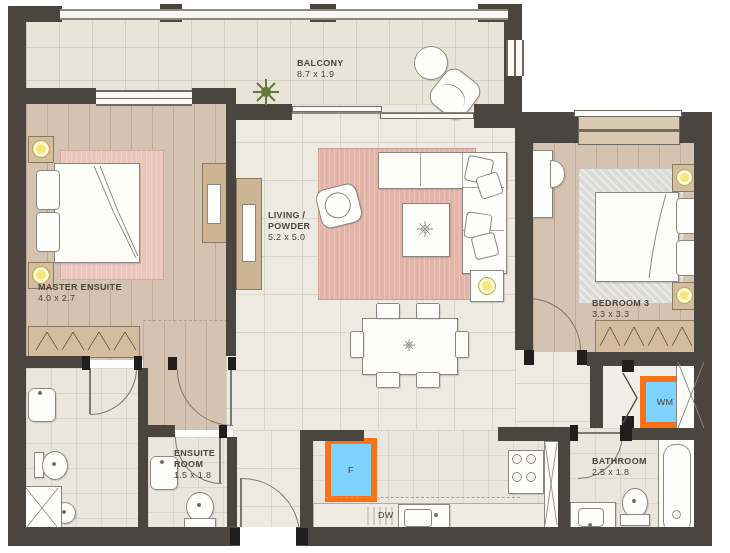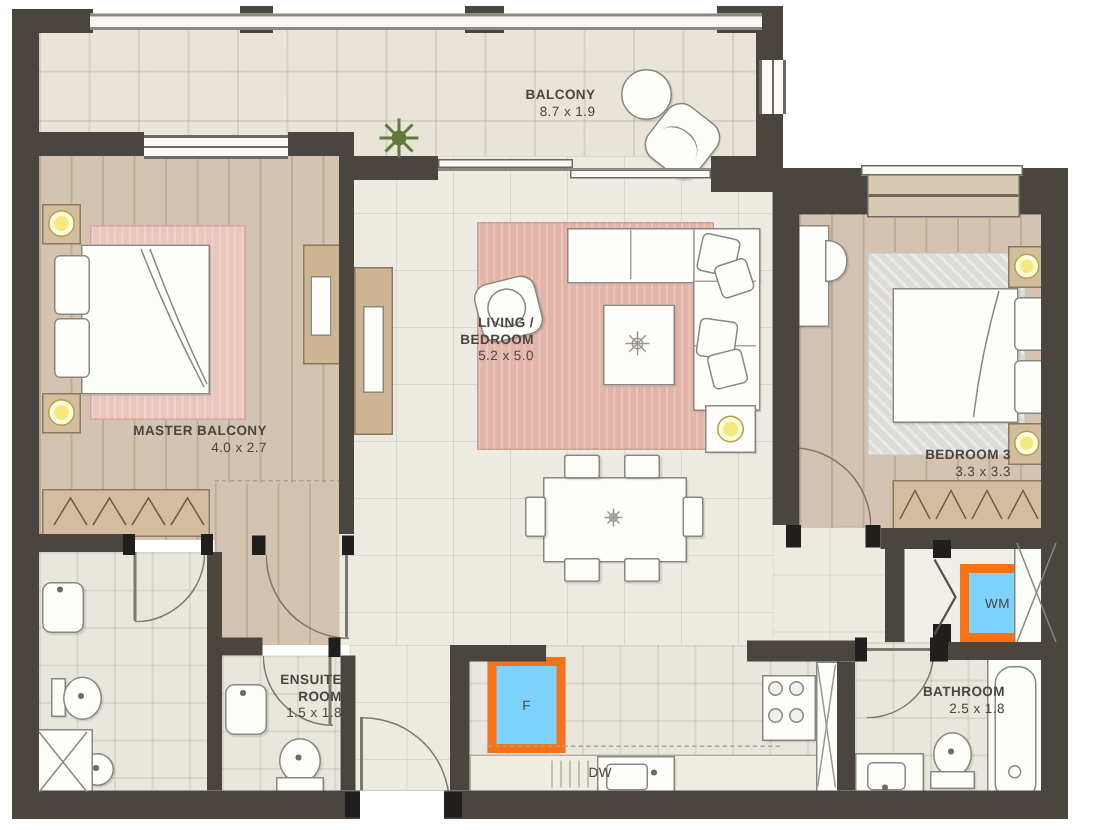--- a/index.html
+++ b/index.html
@@ -52,21 +52,21 @@
     background-image:linear-gradient(transparent 46%,#6e6a62 46%,#6e6a62 54%,transparent 54%);}
   .railing{position:absolute;background:#f7f6f2;border-top:2px solid #8c8981;border-bottom:2px solid #8c8981;z-index:22;}
   .arc{position:absolute;z-index:15;}
   .leaf{position:absolute;background:#7c786f;z-index:15;}
   .dashline{position:absolute;border-top:1px dashed #a9a499;z-index:8;}
   .appliance{position:absolute;background:#7dd3fc;border:6px solid #f97316;z-index:5;
     display:flex;align-items:center;justify-content:center;
     font:500 9px "Liberation Sans",sans-serif;color:#4a453f;letter-spacing:.3px;}
   .counter{position:absolute;background:#efece3;border:1px solid #b2ada0;z-index:4;}
   .lbl{position:absolute;font:600 9px/11px "Liberation Sans",sans-serif;color:#4a453f;
-    text-align:right;letter-spacing:.3px;z-index:40;}
+    text-align:left;letter-spacing:.3px;z-index:40;}
   .lbl .dims{font-weight:500;}
   #decor{position:absolute;left:0;top:0;z-index:30;pointer-events:none;}
 </style>
 </head>
 <body>
 
 <div id="plan">
 
   <div class="floor-balcony" style="left:26px;top:14px;width:482px;height:90px;"></div>
   <div class="floor-wood" style="left:26px;top:104px;width:200px;height:256px;"></div>
@@ -315,26 +315,26 @@
       <path d="M100 166 Q118 214 138 256"></path>
       <path d="M666 194 Q654 236 649 278"></path>
     </g>
   </svg>
 
   <div class="lbl" style="left:297px;top:58px;width:100px;">
     <div>BALCONY</div>
     <div class="dims">8.7 x 1.9</div>
   </div>
   <div class="lbl" style="left:38px;top:282px;width:140px;">
-    <div>MASTER BALCONY</div>
+    <div>MASTER ENSUITE</div>
     <div class="dims">4.0 x 2.7</div>
   </div>
   <div class="lbl" style="left:268px;top:210px;width:88px;">
     <div>LIVING /</div>
-    <div>BEDROOM</div>
+    <div>POWDER</div>
     <div class="dims">5.2 x 5.0</div>
   </div>
   <div class="lbl" style="left:592px;top:298px;width:82px;">
     <div>BEDROOM 3</div>
     <div class="dims">3.3 x 3.3</div>
   </div>
   <div class="lbl" style="left:174px;top:448px;width:54px;">
     <div>ENSUITE</div>
     <div>ROOM</div>
     <div class="dims">1.5 x 1.8</div>

